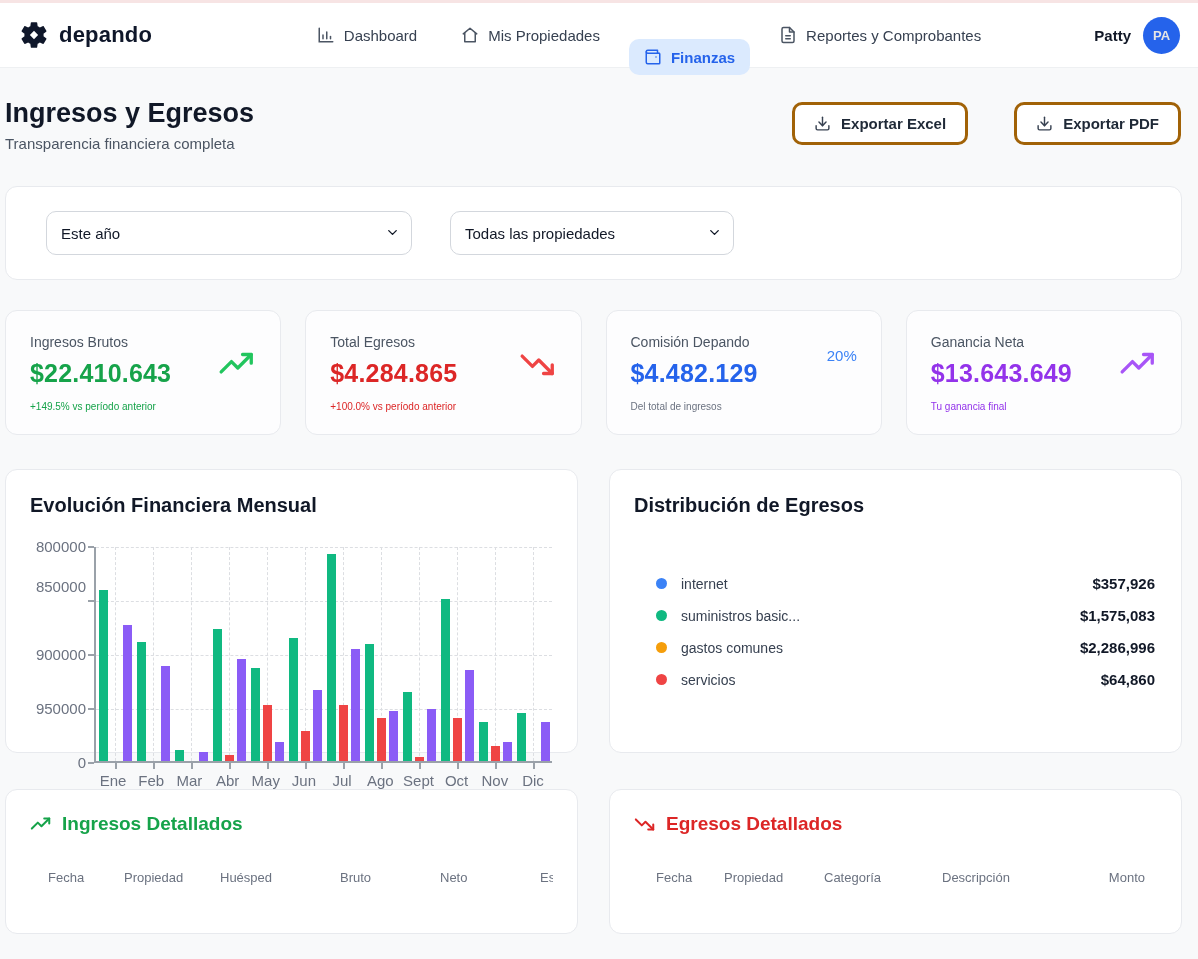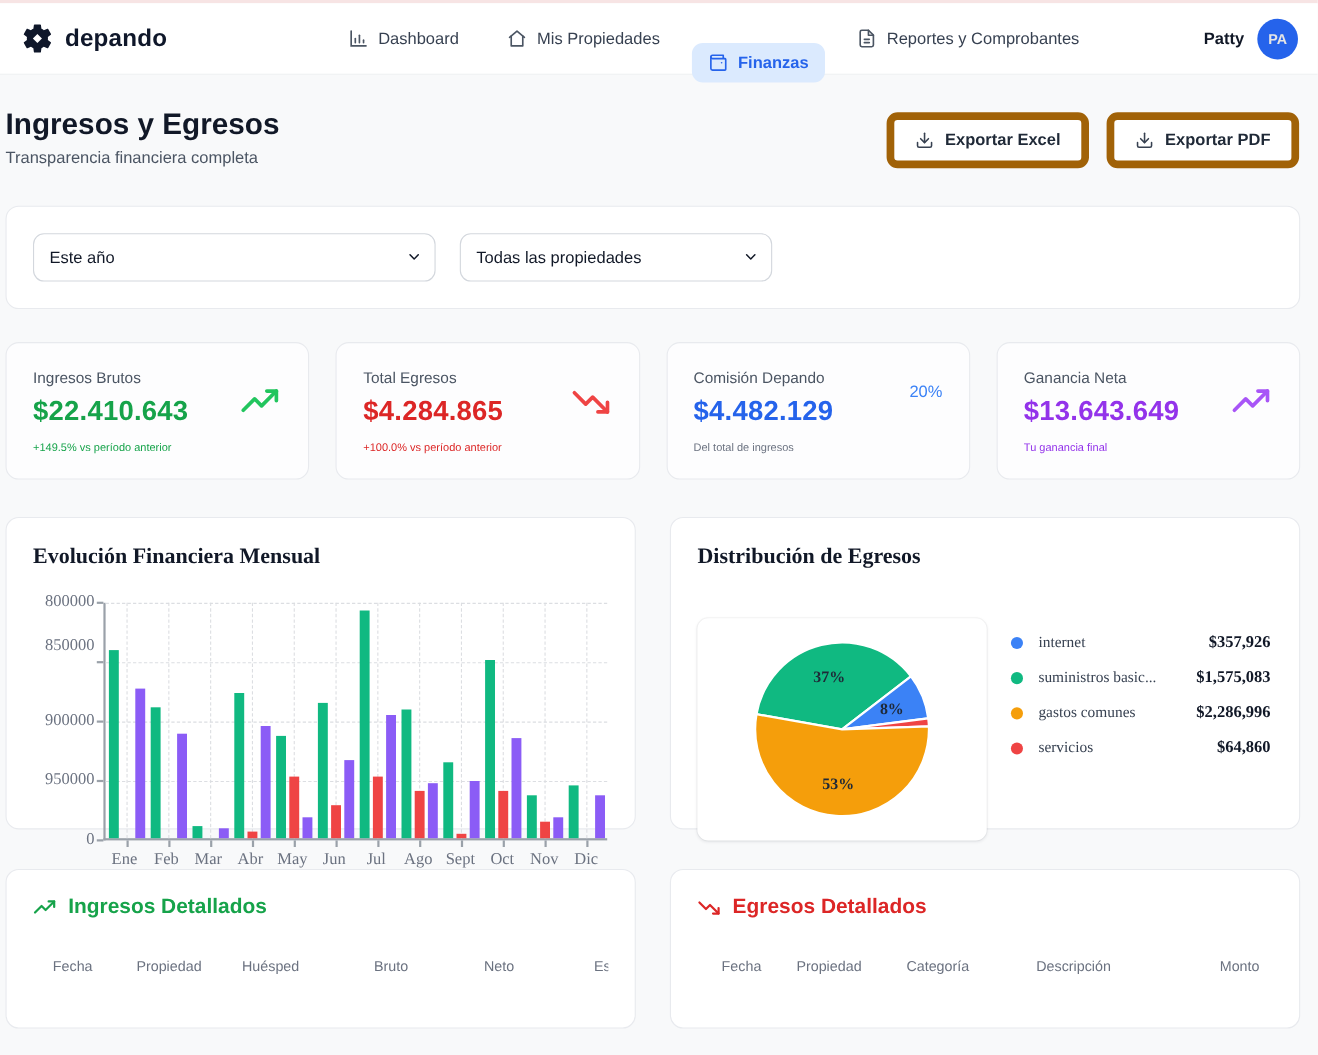--- a/index.html
+++ b/index.html
@@ -17,38 +17,38 @@
   .nav-item.active svg { stroke:#2563eb; }
   .nav-user { min-width:130px; display:flex; align-items:center; justify-content:flex-end; gap:12px; }
   .user-name { font-size:15px; font-weight:600; color:#111827; }
   .avatar { width:37px; height:37px; border-radius:50%; background:#2563eb; color:#e5e5e5; font-size:13px; font-weight:700; display:flex; align-items:center; justify-content:center; cursor:pointer; }
 
   .main { padding:0 16px 0 5px; }
   .page-header { margin-top:30px; display:flex; justify-content:space-between; align-items:flex-start; }
   .page-title { font-size:27px; font-weight:800; color:#111827; }
   .page-subtitle { font-size:15px; color:#4b5563; margin-top:6px; }
   .export-group { display:flex; gap:16px; margin-top:4px; margin-right:1px; }
-  .btn { display:flex; align-items:center; gap:10px; background:#fff; border:7px solid #a16207; border-radius:10px; padding:10px 19px; font-size:15px; font-weight:600; color:#1f2937; cursor:pointer; font-family:inherit; }
+  .btn { display:flex; align-items:center; gap:10px; background:#fff; border:3px solid #a16207; border-radius:10px; padding:10px 19px; font-size:15px; font-weight:600; color:#1f2937; cursor:pointer; font-family:inherit;margin-left:30px; }
 
   .filter-card { margin-top:34px; background:#fff; border:1px solid #e8eaee; border-radius:12px; padding:24px; display:flex; gap:22px; }
-  .select-wrap { position:relative; }
+  .select-wrap { position:relative;margin-left:16px; }
   .select-wrap select { appearance:none; -webkit-appearance:none; width:100%; height:44px; border:1px solid #d3d7dd; border-radius:10px; background:#fff; padding:0 34px 0 14px; font-size:15px; color:#111827; font-family:inherit; cursor:pointer; }
   .select-wrap .chev { position:absolute; right:12px; top:14px; pointer-events:none; }
   .w1 { width:366px; } .w2 { width:284px; }
 
   .stats-row { margin-top:30px; display:flex; gap:24px; }
   .stat-card { flex:1; position:relative; background:#fdfdfe; border:1px solid #e8eaee; border-radius:12px; padding:23px 24px; height:125px; }
   .stat-label { font-size:14px; color:#4b5563; }
   .stat-value { font-size:25px; font-weight:800; margin-top:9px; letter-spacing:.2px; }
   .stat-sub { font-size:10px; margin-top:13px; }
   .stat-accessory { position:absolute; right:24px; top:40px; }
   .badge-pct { font-size:15px; font-weight:500; }
 
   .charts-row { margin-top:34px; display:flex; gap:31px; }
-  .chart-card { flex:1; background:#fff; border:1px solid #e8eaee; border-radius:12px; padding:24px; height:284px;font-family:Liberation Serif, serif; }
+  .chart-card { flex:1; background:#fff; border:1px solid #e8eaee; border-radius:12px; padding:24px; height:284px; }
   .chart-title { font-size:20px; font-weight:700; color:#111827; }
 
   .barchart { margin-top:30px; margin-left:64px; position:relative; width:458px; height:216px; border-left:2px solid #9aa1a9; border-bottom:2px solid #9aa1a9; display:flex; }
   .hgrid { position:absolute; left:0; right:0; border-top:1px dashed #dcdee2; }
   .ytick { position:absolute; left:-66px; width:56px; text-align:right; font-size:15px; color:#6b7280; }
   .ymark { position:absolute; left:-8px; width:6px; height:2px; background:#9aa1a9; }
   .bar-col { flex:1; position:relative; display:flex; align-items:flex-end; justify-content:center; gap:3px; height:100%; }
   .bar-col .vgrid { position:absolute; left:50%; top:0; bottom:0; border-left:1px dashed #dcdee2; }
   .bar-col .xmark { position:absolute; left:50%; bottom:-8px; width:2px; height:6px; background:#9aa1a9; }
   .bar { width:9px; position:relative; z-index:1; }
@@ -317,31 +317,20 @@
           <div class="month-label">Ago</div>
           <div class="month-label">Sept</div>
           <div class="month-label">Oct</div>
           <div class="month-label">Nov</div>
           <div class="month-label">Dic</div>
         </div>
     </div>
     <div class="chart-card">
       <div class="chart-title">Distribución de Egresos</div>
       <div class="pie-area">
-        <div class="pie-panel">
-          <svg id="pie-svg" width="263" height="202" viewBox="0 0 263 202">
-              <path d="M 131.5 101 L 53.70 87.28 A 79 79 0 0 1 194.16 52.89 Z" fill="#10b981" stroke="#ffffff" stroke-width="2"></path>
-              <text x="119.84984153437738" y="58.425698032174125" text-anchor="middle" font-size="14.5" fill="#1f2937" font-weight="600">37%</text>
-              <path d="M 131.5 101 L 194.16 52.89 A 79 79 0 0 1 209.86 90.99 Z" fill="#3b82f6" stroke="#ffffff" stroke-width="2"></path>
-              <text x="176.7842647263311" y="87.33517296636357" text-anchor="middle" font-size="14.5" fill="#1f2937" font-weight="600">8%</text>
-              <path d="M 131.5 101 L 209.86 90.99 A 79 79 0 0 1 210.46 98.41 Z" fill="#ef4444" stroke="#ffffff" stroke-width="2"></path>
-              <path d="M 131.5 101 L 210.46 98.41 A 79 79 0 1 1 53.70 87.28 Z" fill="#f59e0b" stroke="#ffffff" stroke-width="2"></path>
-              <text x="128.032163006798" y="154.85708246087336" text-anchor="middle" font-size="14.5" fill="#1f2937" font-weight="600">53%</text>
-            </svg>
-        </div>
         <div class="pie-legend">
             <div class="legend-row">
               <span class="legend-dot" style="background: rgb(59, 130, 246);"></span>
               <span class="legend-label">internet</span>
               <span class="legend-value">$357,926</span>
             </div>
             <div class="legend-row">
               <span class="legend-dot" style="background: rgb(16, 185, 129);"></span>
               <span class="legend-label">suministros basic...</span>
               <span class="legend-value">$1,575,083</span>

